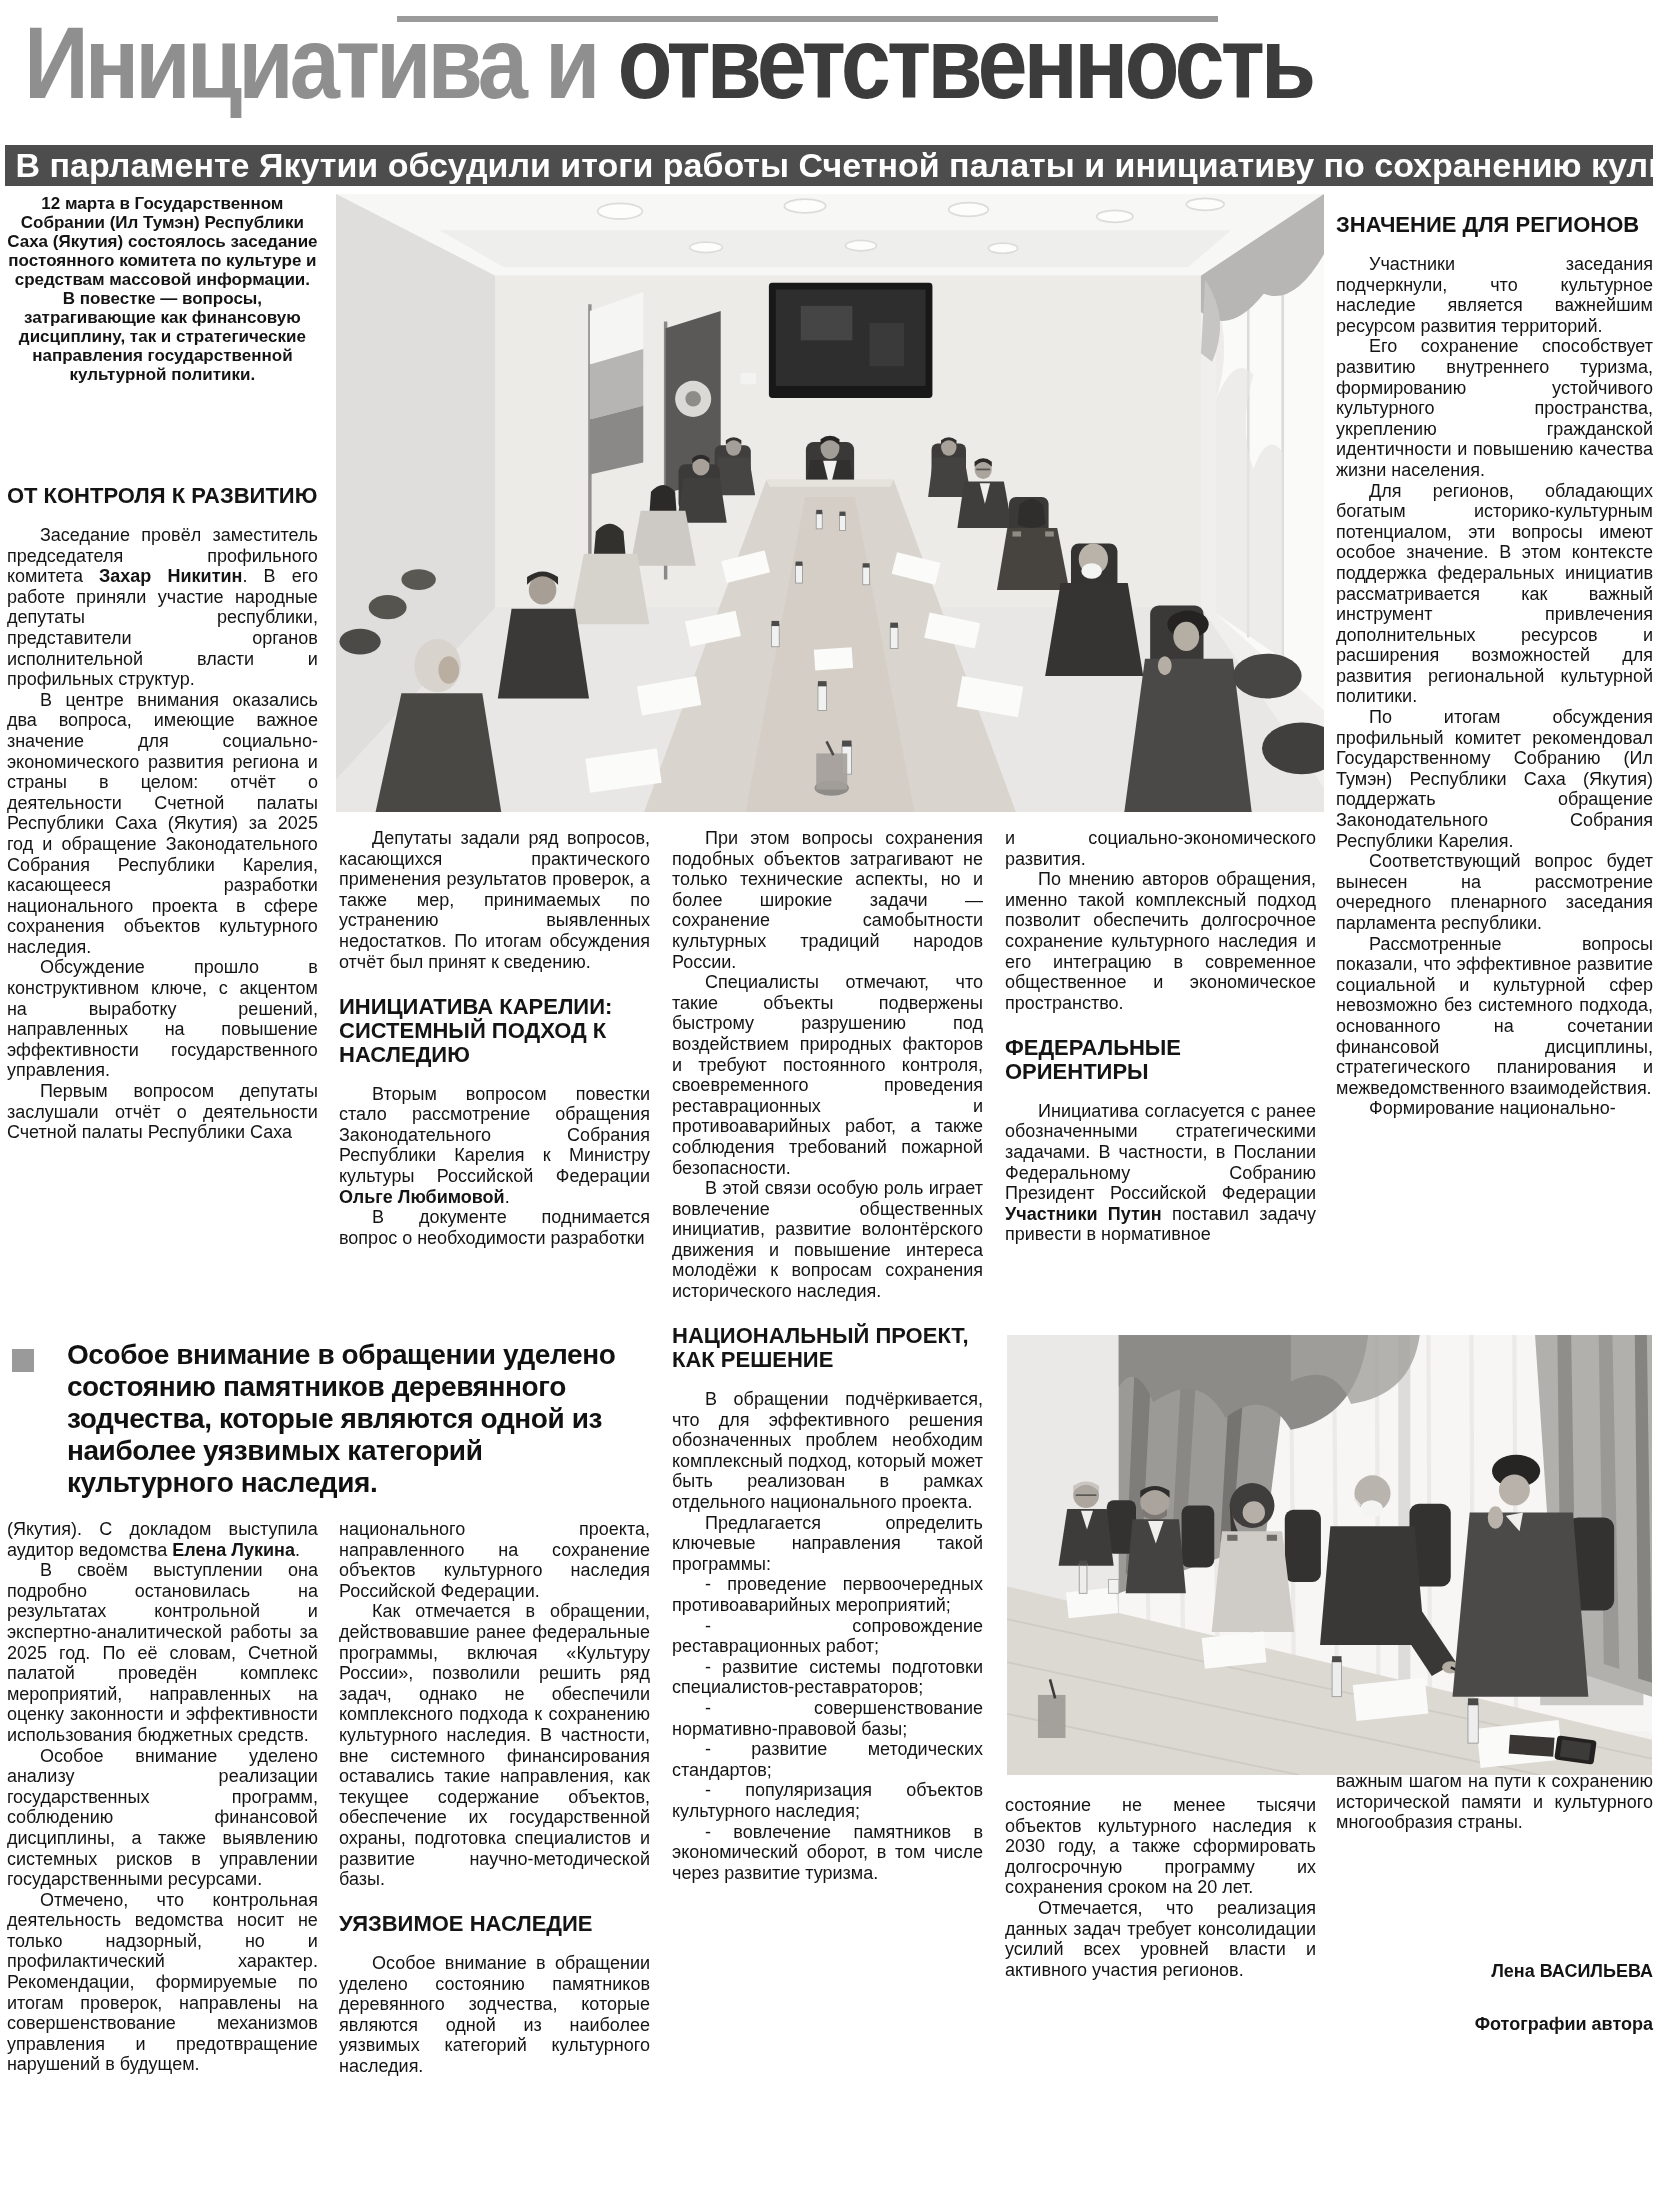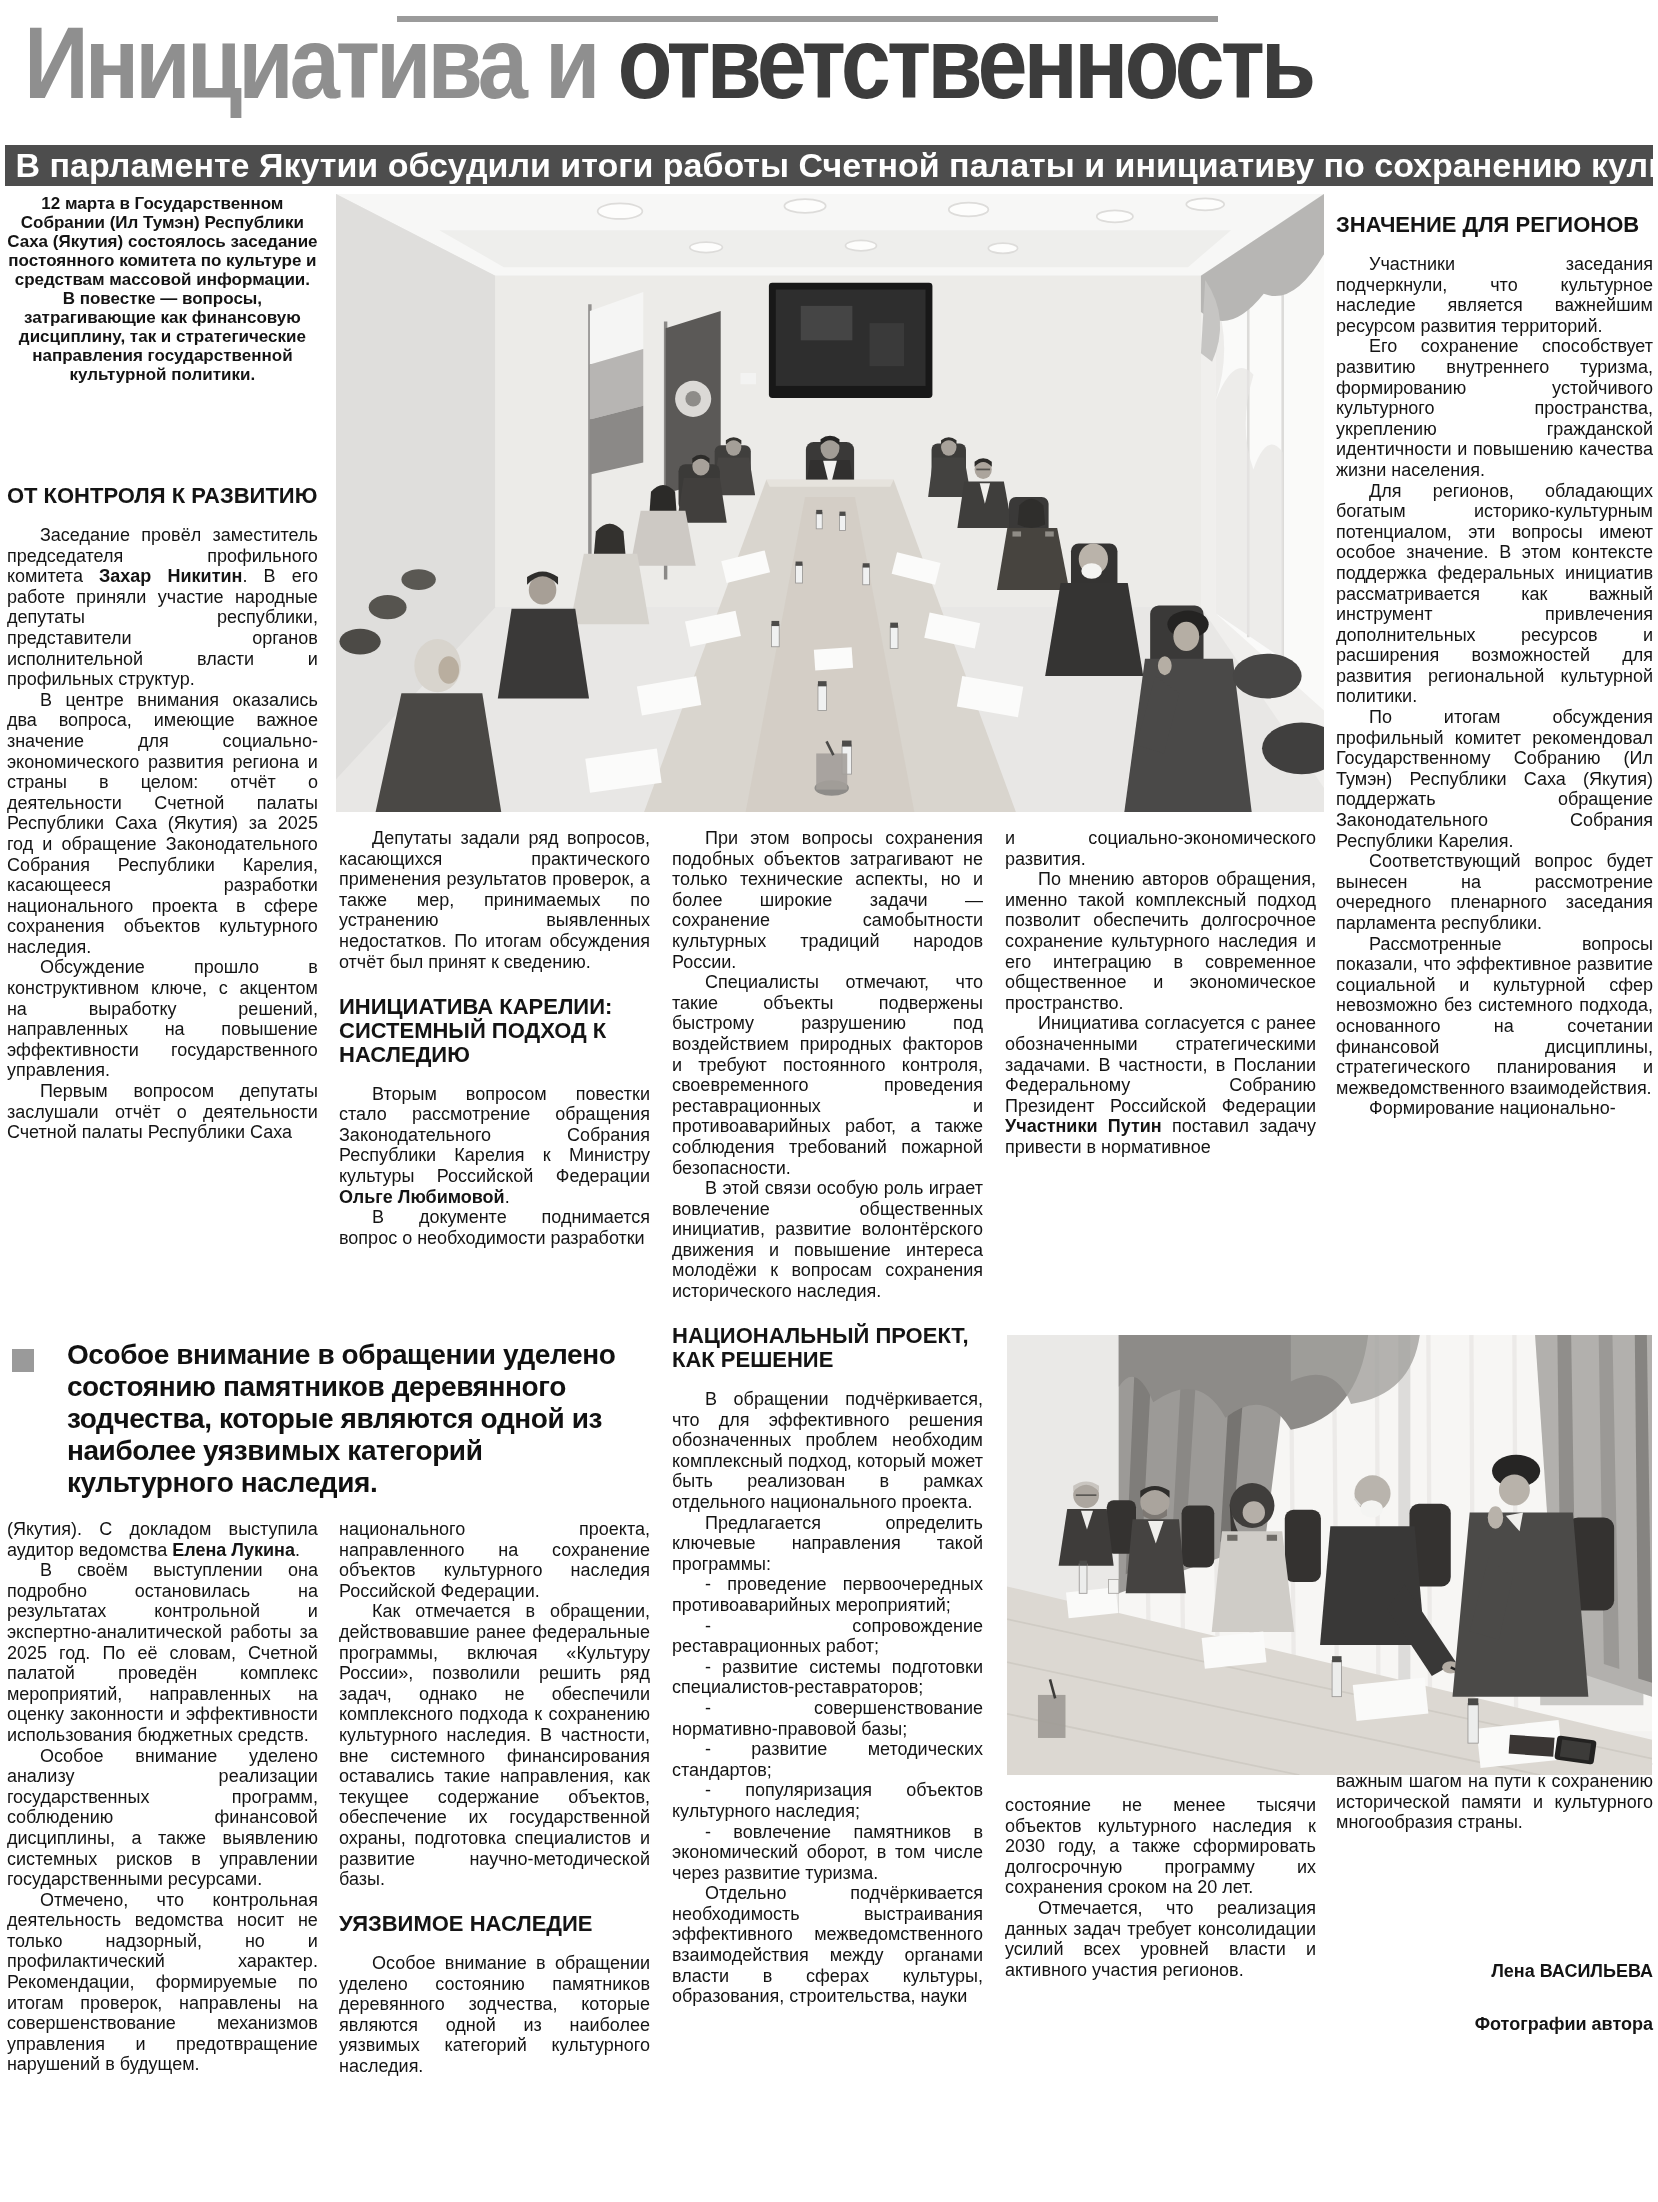--- a/index.html
+++ b/index.html
@@ -274,25 +274,25 @@
       <h3 class="h">НАЦИОНАЛЬНЫЙ ПРОЕКТ, КАК РЕШЕНИЕ</h3>
       <p class="p"><span>В обращении подчёркивается, что для эффективного решения обозначенных проблем необходим комплексный подход, который может быть реализован в рамках отдельного национального проекта.</span></p>
       <p class="p"><span>Предлагается определить ключевые направления такой программы:</span></p>
       <p class="p"><span>- проведение первоочередных противоаварийных мероприятий;</span></p>
       <p class="p"><span>- сопровождение реставрационных работ;</span></p>
       <p class="p"><span>- развитие системы подготовки специалистов-реставраторов;</span></p>
       <p class="p"><span>- совершенствование нормативно-правовой базы;</span></p>
       <p class="p"><span>- развитие методических стандартов;</span></p>
       <p class="p"><span>- популяризация объектов культурного наследия;</span></p>
       <p class="p"><span>- вовлечение памятников в экономический оборот, в том числе через развитие туризма.</span></p>
-      <p class="p"><span>Отдельно подчёркивается необходимость выстраивания эффективного межведомственного взаимодействия между органами власти в сферах культуры, образования, строительства, науки</span></p>
     </div>
   <div class="col" id="col4a">
       <p class="p0"><span>и социально-экономического развития.</span></p>
       <p class="p"><span>По мнению авторов обращения, именно такой комплексный подход позволит обеспечить долгосрочное сохранение культурного наследия и его интеграцию в современное общественное и экономическое пространство.</span></p>
+      <h3 class="h">ФЕДЕРАЛЬНЫЕ ОРИЕНТИРЫ</h3>
       <p class="p"><span>Инициатива согласуется с ранее обозначенными стратегическими задачами. В частности, в Послании Федеральному Собранию Президент Российской Федерации </span><span class="b">Участники Путин</span><span> поставил задачу привести в нормативное</span></p>
     </div>
   <div class="col" id="col4b">
       <p class="p0"><span>состояние не менее тысячи объектов культурного наследия к 2030 году, а также сформировать долгосрочную программу их сохранения сроком на 20 лет.</span></p>
       <p class="p"><span>Отмечается, что реализация данных задач требует консолидации усилий всех уровней власти и активного участия регионов.</span></p>
     </div>
   <div class="col" id="col5a">
       <h3 class="h">ЗНАЧЕНИЕ ДЛЯ РЕГИОНОВ</h3>
       <p class="p"><span>Участники заседания подчеркнули, что культурное наследие является важнейшим ресурсом развития территорий.</span></p>
       <p class="p"><span>Его сохранение способствует развитию внутреннего туризма, формированию устойчивого культурного пространства, укреплению гражданской идентичности и повышению качества жизни населения.</span></p>

